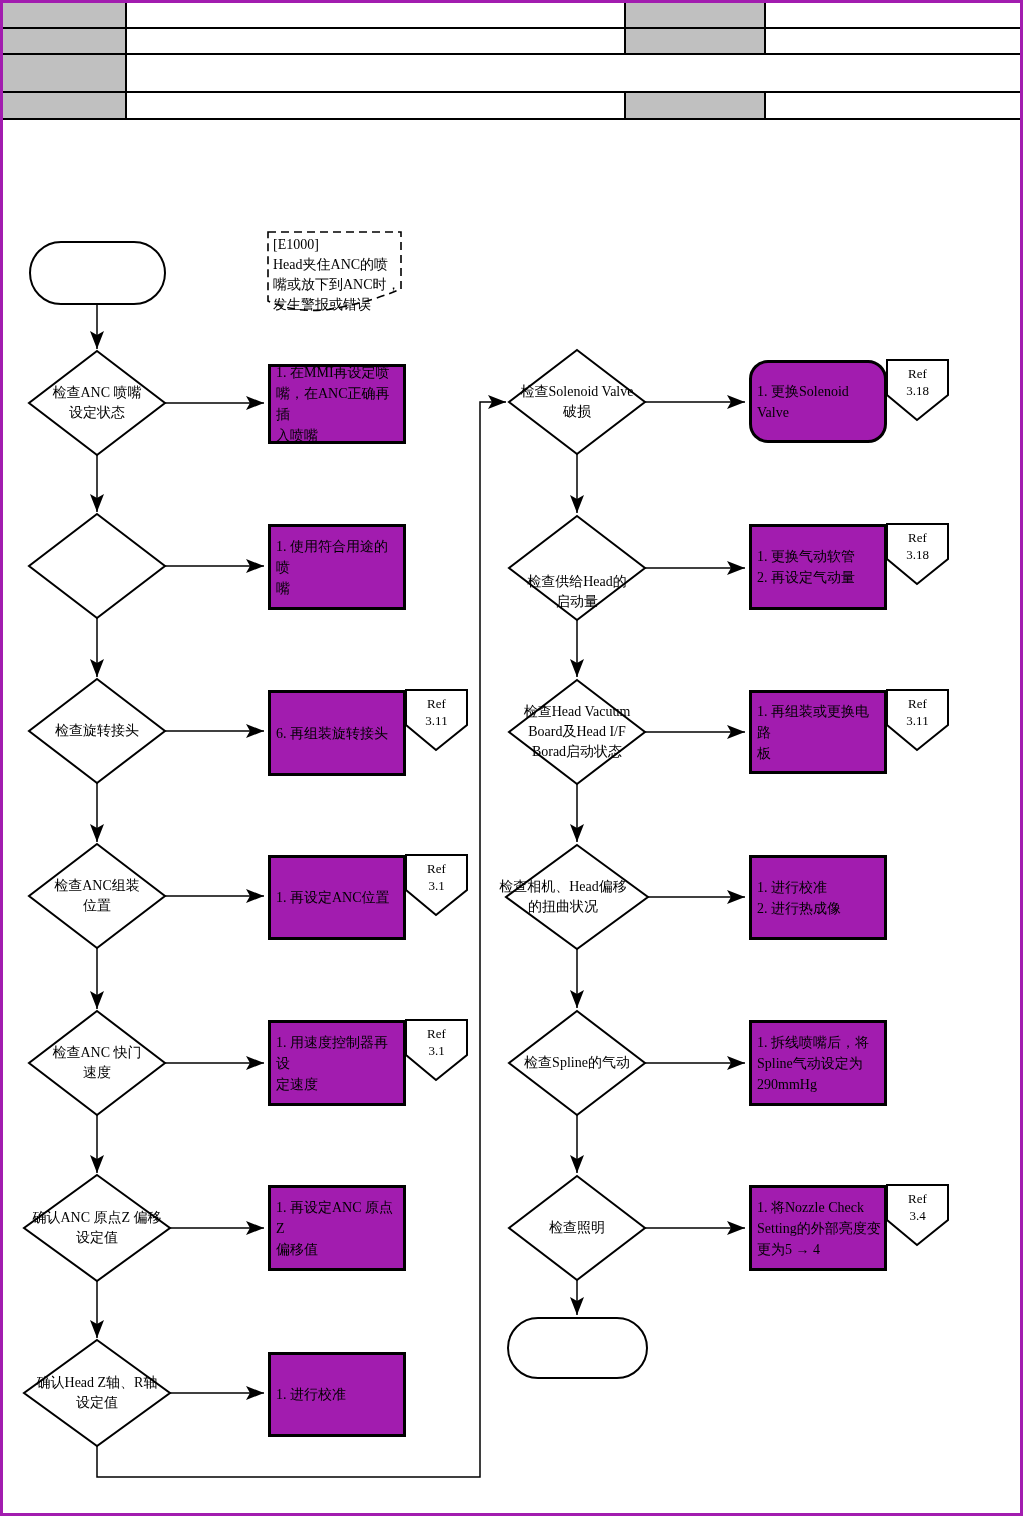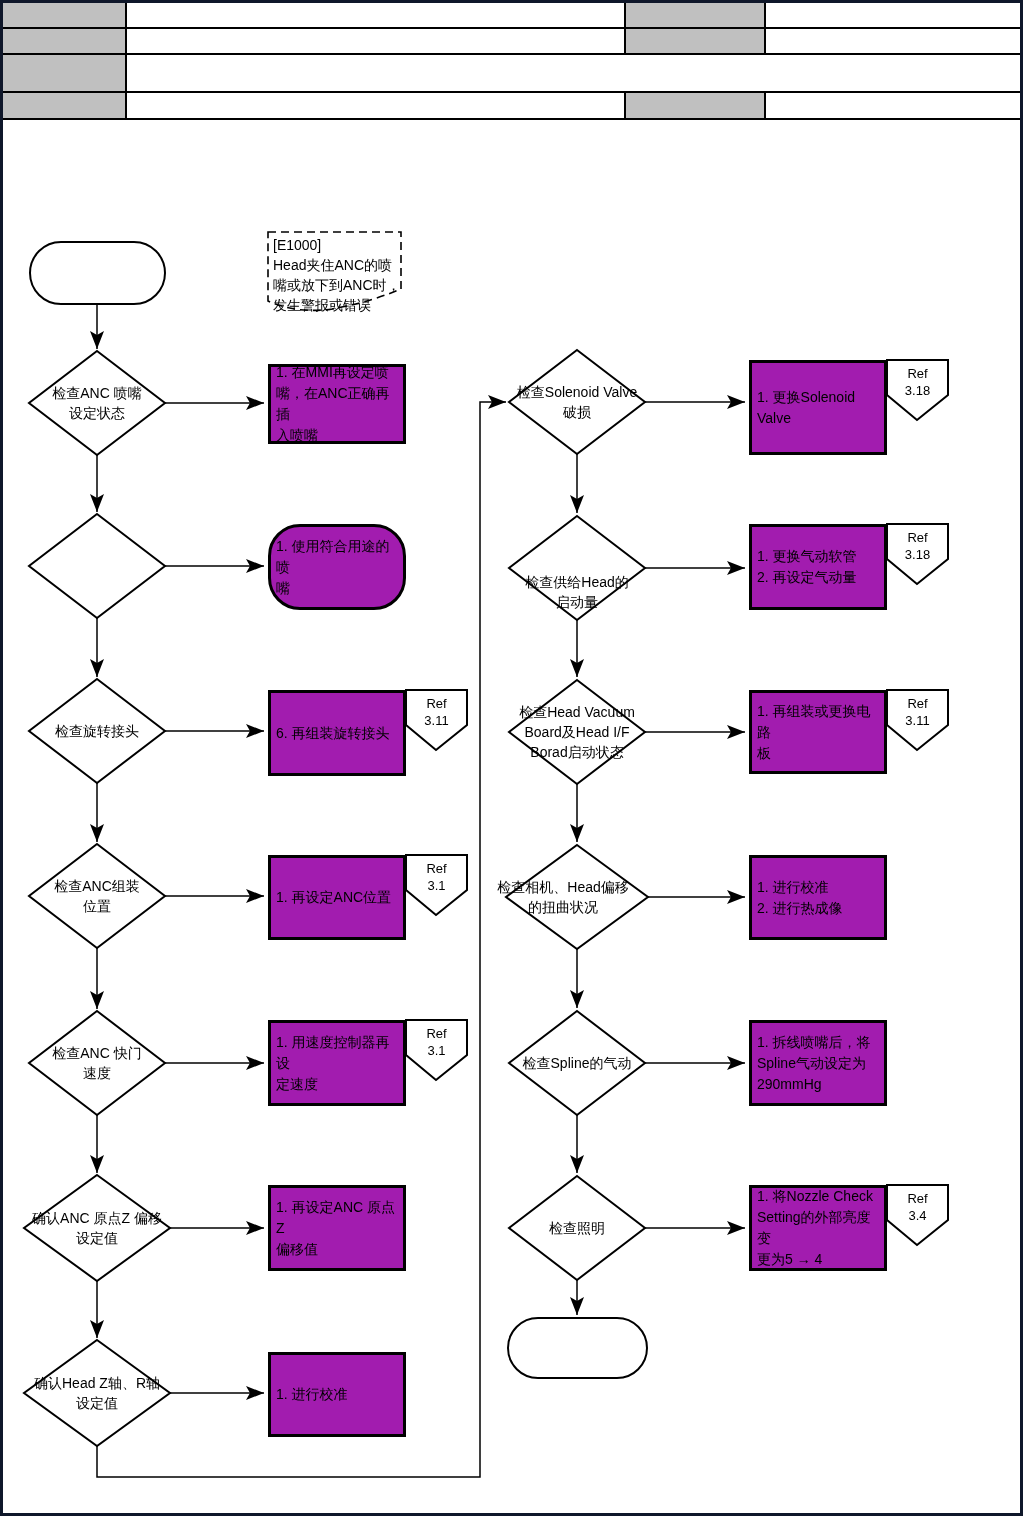--- a/index.html
+++ b/index.html
@@ -1,18 +1,18 @@
 <!DOCTYPE html>
 <html><head>
 <meta charset="utf-8">
 <style>
   html,body{margin:0;padding:0;background:#fff;}
   body{font-family:"Liberation Sans","DejaVu Sans",sans-serif;color:#000;}
   .page{position:relative;width:1023px;height:1516px;box-sizing:border-box;
-        border:3px solid #0f172a;background:#fff;overflow:hidden;}
+        border:3px solid #a21caf;background:#fff;overflow:hidden;font-family:Liberation Serif, serif;}
   
   .hdr{width:100%;}
   .hrow{display:flex;border-bottom:2px solid #000;}
   .hcell{box-sizing:border-box;border-right:2px solid #000;}
   .hcell.last{border-right:none;}
   .gray{background:#c0c0c0;}
   .r1 .hcell,.r2 .hcell{height:24px;}
   .r3 .hcell{height:36px;}
   .r4 .hcell{height:25px;}
   .c1{width:124px;}
@@ -166,21 +166,21 @@
     <div class="dlabel" style="left:478px;top:857px;">检查相机、Head偏移
 的扭曲状况</div>
     <div class="dlabel" style="left:492px;top:1023px;">检查Spline的气动</div>
     <div class="dlabel" style="left:492px;top:1188px;">检查照明</div>
 
     <div class="action" style="left:268px;top:364px;height:80px;">
         <span>1. 在MMI再设定喷
 嘴，在ANC正确再插
 入喷嘴</span>
       </div>
-    <div class="action" style="left:268px;top:524px;height:86px;border-radius:32px;">
+    <div class="action" style="left:268px;top:524px;height:86px;">
         <span>1. 使用符合用途的喷
 嘴</span>
       </div>
     <div class="action" style="left:268px;top:690px;height:86px;">
         <span>6. 再组装旋转接头</span>
       </div>
     <div class="action" style="left:268px;top:855px;height:85px;">
         <span>1. 再设定ANC位置</span>
       </div>
     <div class="action" style="left:268px;top:1020px;height:86px;">
@@ -188,21 +188,21 @@
 定速度</span>
       </div>
     <div class="action" style="left:268px;top:1185px;height:86px;">
         <span>1. 再设定ANC 原点Z
 偏移值</span>
       </div>
     <div class="action" style="left:268px;top:1352px;height:85px;">
         <span>1. 进行校准</span>
       </div>
 
-    <div class="action" style="left:749px;top:360px;height:95px;">
+    <div class="action" style="left:749px;top:360px;height:83px;border-radius:19px;">
         <span>1. 更换Solenoid
 Valve</span>
       </div>
     <div class="action" style="left:749px;top:524px;height:86px;">
         <span>1. 更换气动软管
 2. 再设定气动量</span>
       </div>
     <div class="action" style="left:749px;top:690px;height:84px;">
         <span>1. 再组装或更换电路
 板</span>

